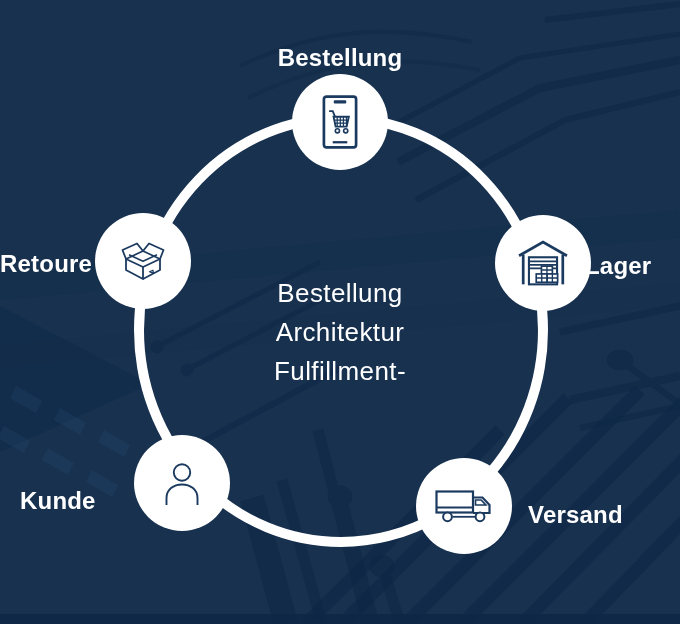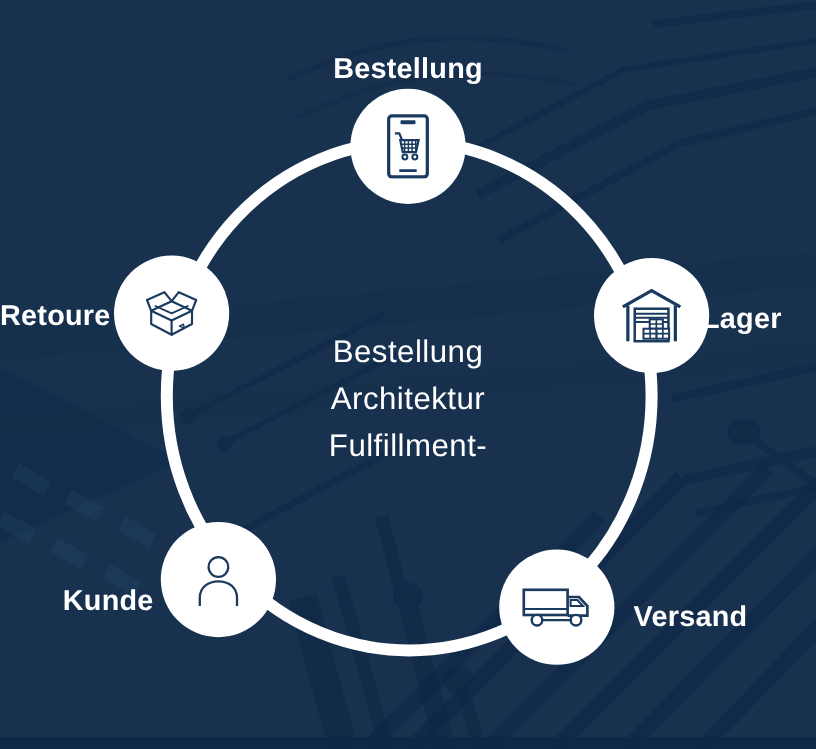--- a/index.html
+++ b/index.html
@@ -32,21 +32,21 @@
   .node-kunde{left:134px;top:435px;}
   .node-retoure{left:95px;top:213px;}
 
   .node-label{
     position:absolute;color:var(--text);font-size:24px;font-weight:700;
     letter-spacing:0.2px;white-space:nowrap;
   }
   .label-bestellung{left:240px;top:44px;width:200px;text-align:center;}
   .label-lager{left:585px;top:252px;}
   .label-versand{left:528px;top:501px;}
-  .label-kunde{left:20px;top:487px;width:108px;text-align:right;}
+  .label-kunde{left:20px;top:487px;width:108px;text-align:left;}
   .label-retoure{left:0;top:250px;}
 
   .center-title{
     position:absolute;left:190px;top:274px;width:300px;
     text-align:center;color:var(--text);font-size:26px;font-weight:400;
     line-height:39px;letter-spacing:0.4px;
   }
   .center-title span{display:block;}
 </style>
 </head>

